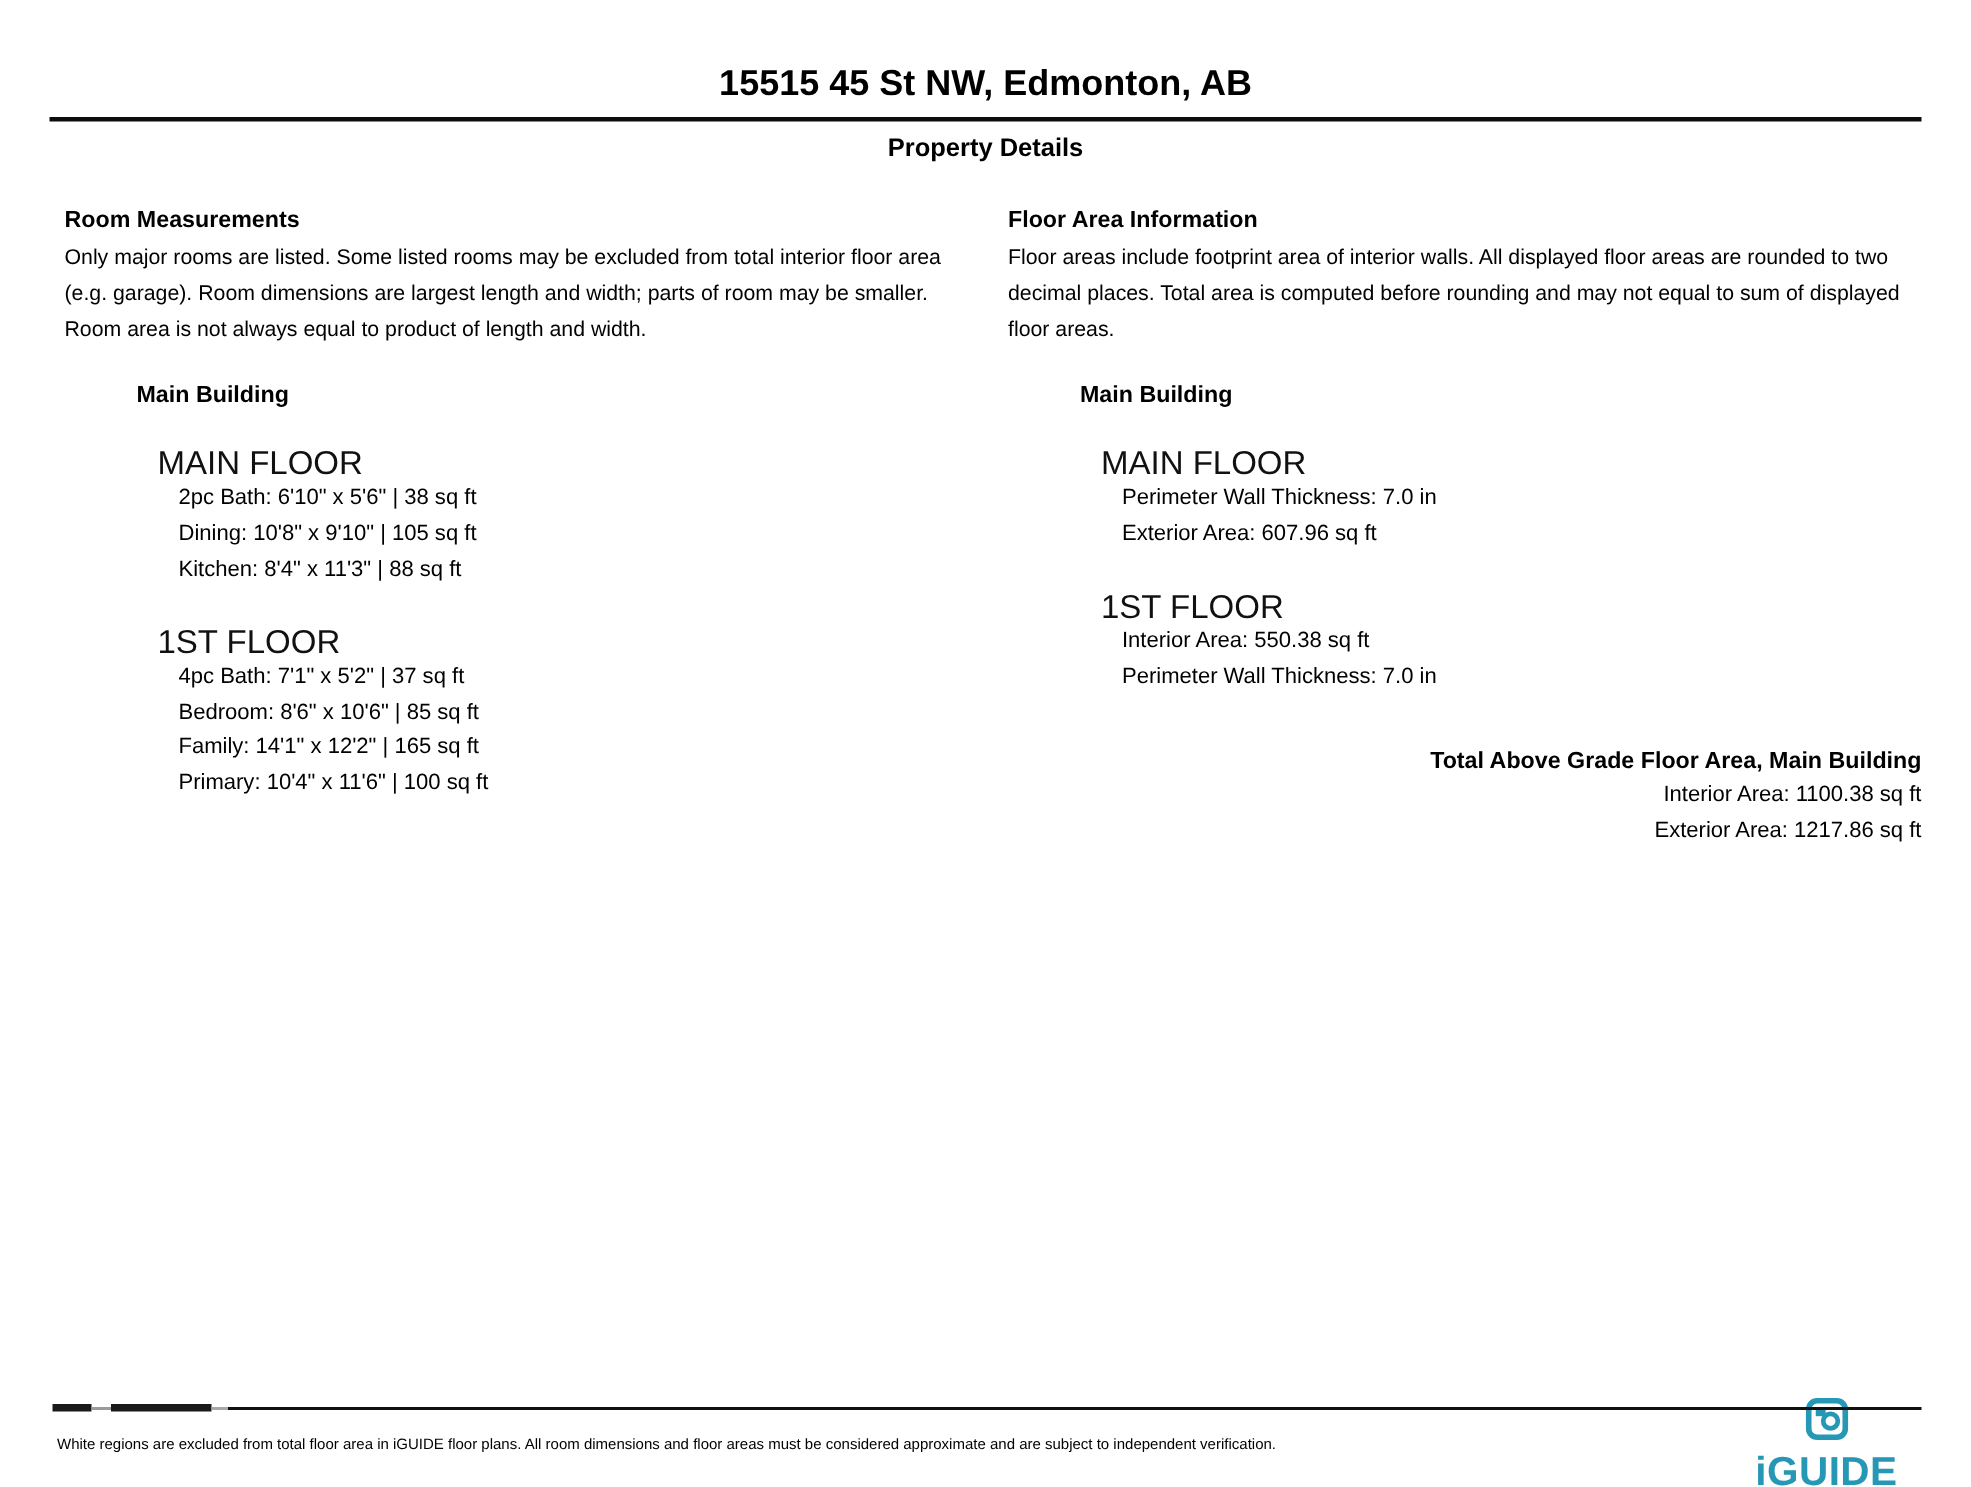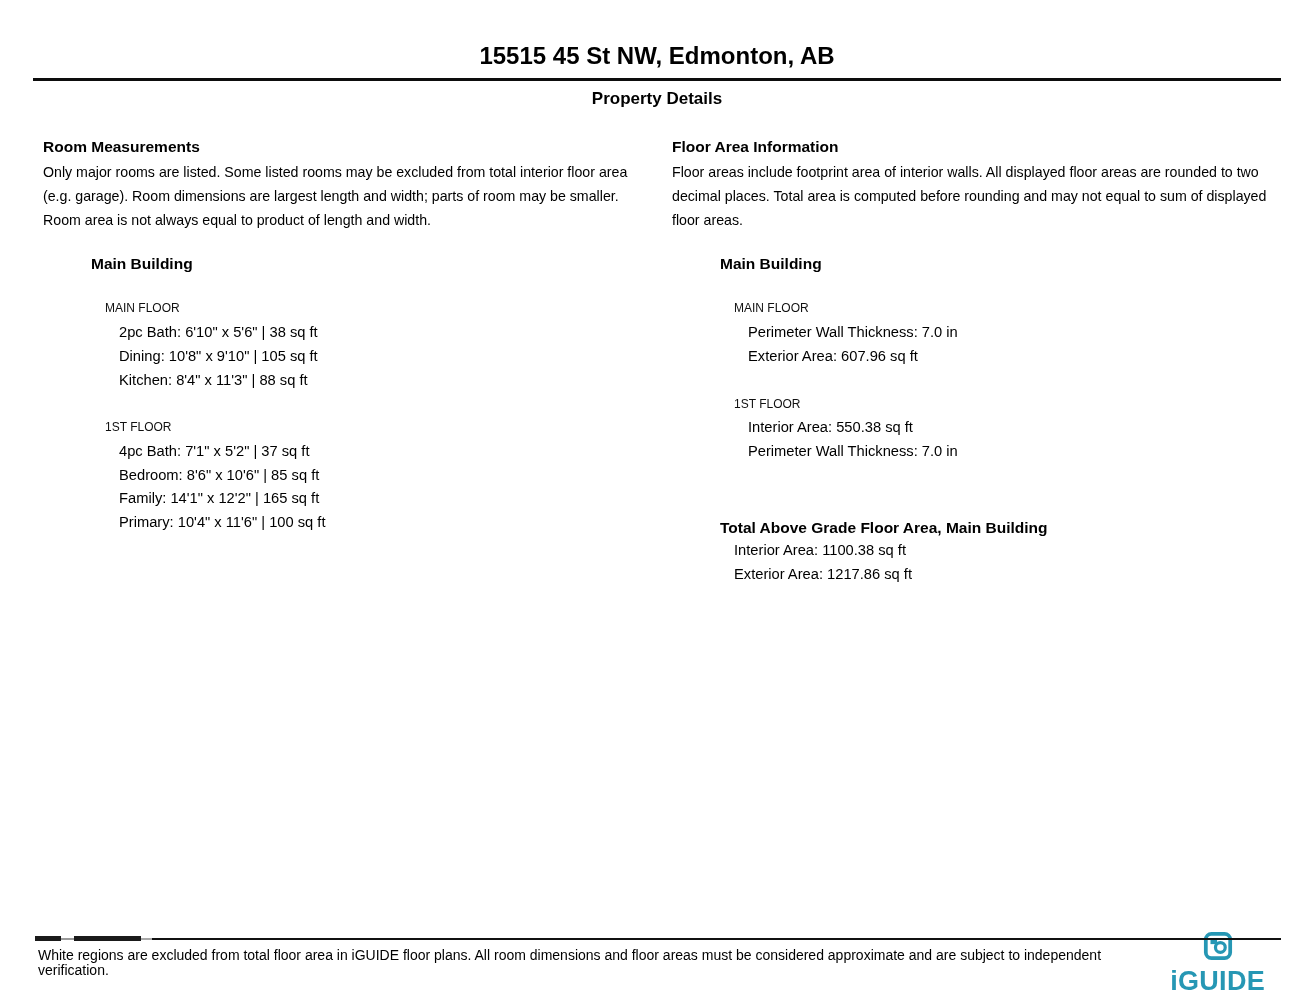--- a/index.html
+++ b/index.html
@@ -27,39 +27,39 @@
   .desc { font-size:14.2px; line-height:23.8px; margin-top:5px; }
   .col-left  .desc { width:596px; }
   .col-right .desc { width:604px; }
 
   .building-heading { font-size:15.5px; font-weight:bold; line-height:18px;
                       margin-top:23px; padding-left:48px; }
 
   .floor-block { padding-left:62px; }
   .floor-block.first { margin-top:4px; }
   .floor-block.next  { margin-top:24px; }
-  .floor-name { font-size:12px; line-height:23.7px; color:#111;margin-top:24px; }
+  .floor-name { font-size:22px; line-height:23.7px; color:#111;margin-top:24px; }
   .item { font-size:14.7px; line-height:23.7px; padding-left:14px; white-space:pre; }
 
-  .total-block { margin-top:52px; padding-left:48px; }
+  .total-block { margin-top:32px; padding-left:48px;text-align:right; }
   .total-heading { font-size:15.5px; font-weight:bold; line-height:23.7px; }
   .total-block .item { padding-left:14px; }
 
   
   .footer { position:absolute; left:0; right:0; top:936px; }
   .footer-rule { position:relative; height:6px; margin:0 33px; }
   .footer-rule .base { position:absolute; left:119px; right:0; top:1.5px; height:2.5px; background:#111; }
   .footer-rule .seg-a { position:absolute; left:2px;   width:26px; top:0; height:5px; background:#1a1a1a; }
   .footer-rule .gap-a { position:absolute; left:28px;  width:13px; top:1.5px; height:2.5px; background:#9a9a9a; }
   .footer-rule .seg-b { position:absolute; left:41px;  width:67px; top:0; height:5px; background:#1a1a1a; }
   .footer-rule .gap-b { position:absolute; left:108px; width:11px; top:1.5px; height:2.5px; background:#a8a8a8; }
 
   .footer-row { display:flex; align-items:center; justify-content:space-between;
                 margin:5px 49px 0 38px; height:32px; }
-  .disclaimer { font-size:14px; line-height:15px; }
+  .disclaimer { font-size:10px; line-height:15px; }
   .logo { display:flex; align-items:center; gap:5px;flex-direction:column; }
   .logo-text { font-size:27px; font-weight:bold; letter-spacing:0.3px; line-height:30px; }
 </style>
 </head>
 <body>
 
 <div class="header">
   <div class="title">15515 45 St NW, Edmonton, AB</div>
   <hr class="title-rule">
   <div class="subtitle">Property Details</div>

